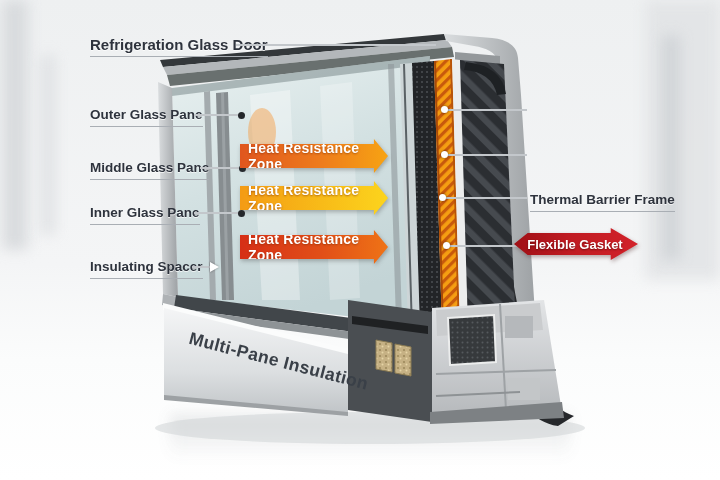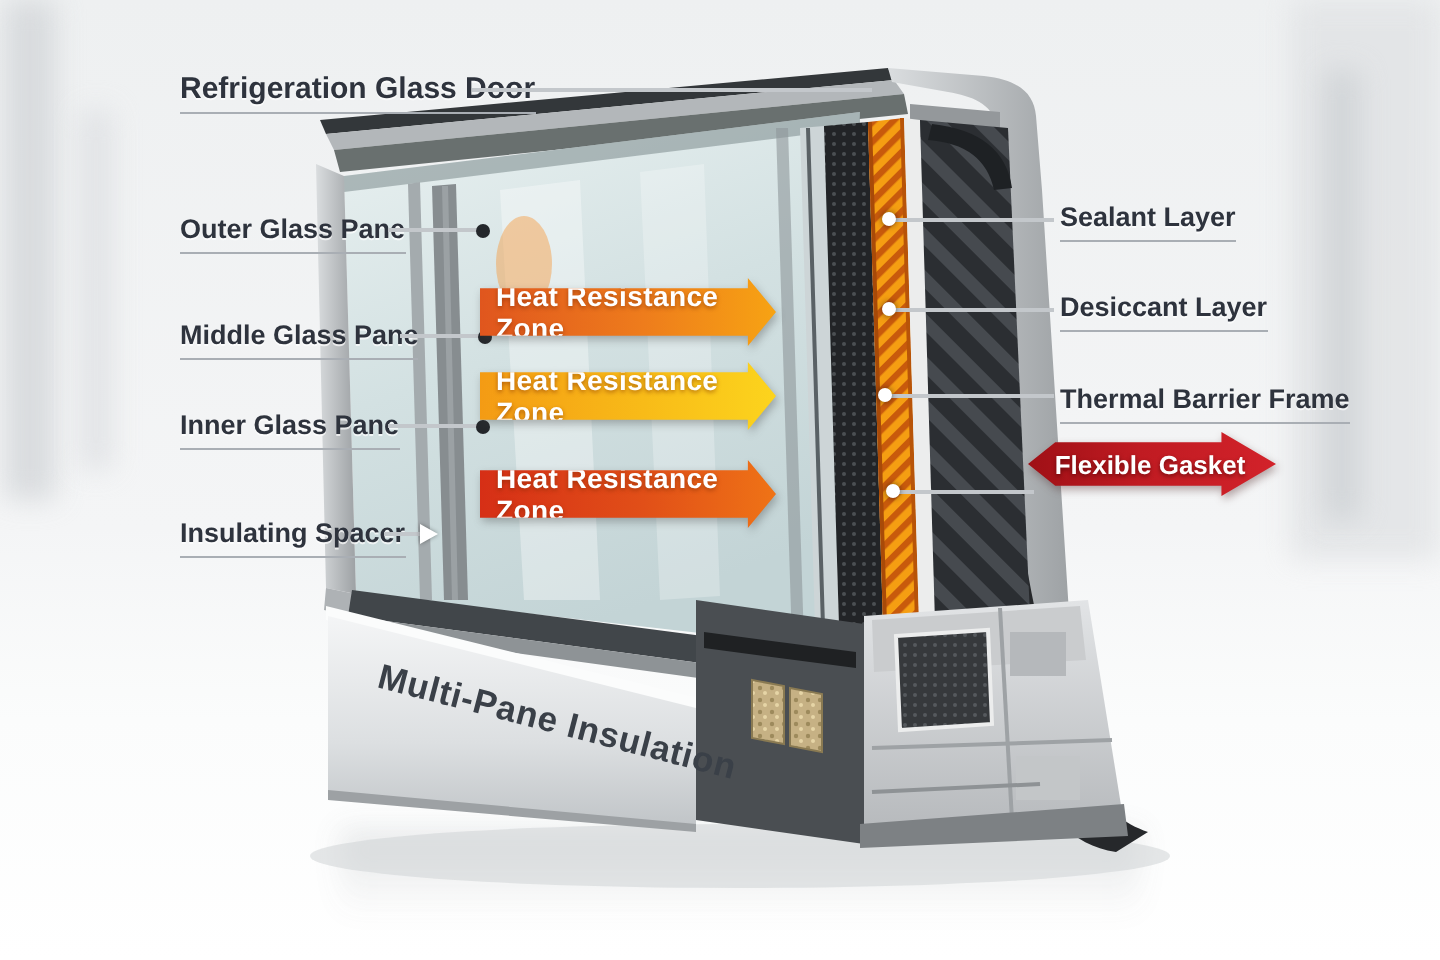--- a/index.html
+++ b/index.html
@@ -34,21 +34,21 @@
     letter-spacing:.2px;display:flex;align-items:center;padding-left:8px;box-sizing:border-box;
     clip-path:polygon(0 15%,90.5% 15%,90.5% 0,100% 50%,90.5% 100%,90.5% 85%,0 85%);
     text-shadow:0 1px 2px rgba(120,40,0,.55);
   }
   .heat-arrow.a1{background:linear-gradient(90deg,#e0561e 0%,#ee7c1c 55%,#f7a313 100%);}
   .heat-arrow.a2{background:linear-gradient(90deg,#f49b14 0%,#f8bb18 55%,#fcd41d 100%);}
   .heat-arrow.a3{background:linear-gradient(90deg,#d62f16 0%,#e14f18 55%,#ef7316 100%);}
   .arrow-wrap{position:absolute;filter:drop-shadow(1px 2px 2px rgba(60,60,60,.35));}
   
   .gasket-badge{
-    position:absolute;left:514px;top:216px;width:124px;height:32px;color:#fff;font-weight:700;
+    position:absolute;left:514px;top:228px;width:124px;height:32px;color:#fff;font-weight:700;
     font-size:13px;display:flex;align-items:center;justify-content:center;
     padding-right:18px;padding-left:16px;box-sizing:border-box;white-space:nowrap;
     clip-path:polygon(0 50%,11% 16%,78% 16%,78% 0,100% 50%,78% 100%,78% 84%,11% 84%);
     background:linear-gradient(90deg,#9f1016 0%,#c01b22 45%,#d2222a 100%);
     text-shadow:0 1px 2px rgba(60,0,0,.6);
   }
   .badge-wrap{position:absolute;filter:drop-shadow(1px 2px 2px rgba(80,40,40,.4));}
   
   .rail-label{
     position:absolute;left:192px;top:328px;font-size:17.5px;font-weight:700;color:#3a4048;
@@ -199,25 +199,23 @@
   <div class="callout" style="left:90px;top:205px;">Inner Glass Pane</div>
   <div class="cline" style="left:194px;top:212px;width:47px;"></div>
   <div class="cdot dark" style="left:238px;top:210px;"></div>
 
   <div class="callout" style="left:90px;top:259px;">Insulating Spacer</div>
   <div class="cline" style="left:192px;top:266px;width:18px;"></div>
   <div class="spacer-arrowhead" style="left:210px;top:262px;"></div>
 
   <div class="cline" style="left:447px;top:109px;width:80px;"></div>
   <div class="cdot light" style="left:441px;top:106px;"></div>
-  <div class="callout" style="left:530px;top:101px;">Sealant Layer</div>
 
   <div class="cline" style="left:447px;top:154px;width:80px;"></div>
   <div class="cdot light" style="left:441px;top:151px;"></div>
-  <div class="callout" style="left:530px;top:146px;">Desiccant Layer</div>
 
   <div class="cline" style="left:445px;top:197px;width:82px;"></div>
   <div class="cdot light" style="left:439px;top:194px;"></div>
   <div class="callout" style="left:530px;top:192px;">Thermal Barrier Frame</div>
 
   <div class="cline" style="left:449px;top:245px;width:68px;"></div>
   <div class="cdot light" style="left:443px;top:242px;"></div>
   <div class="badge-wrap">
     <div class="gasket-badge">Flexible Gasket</div>
   </div>

